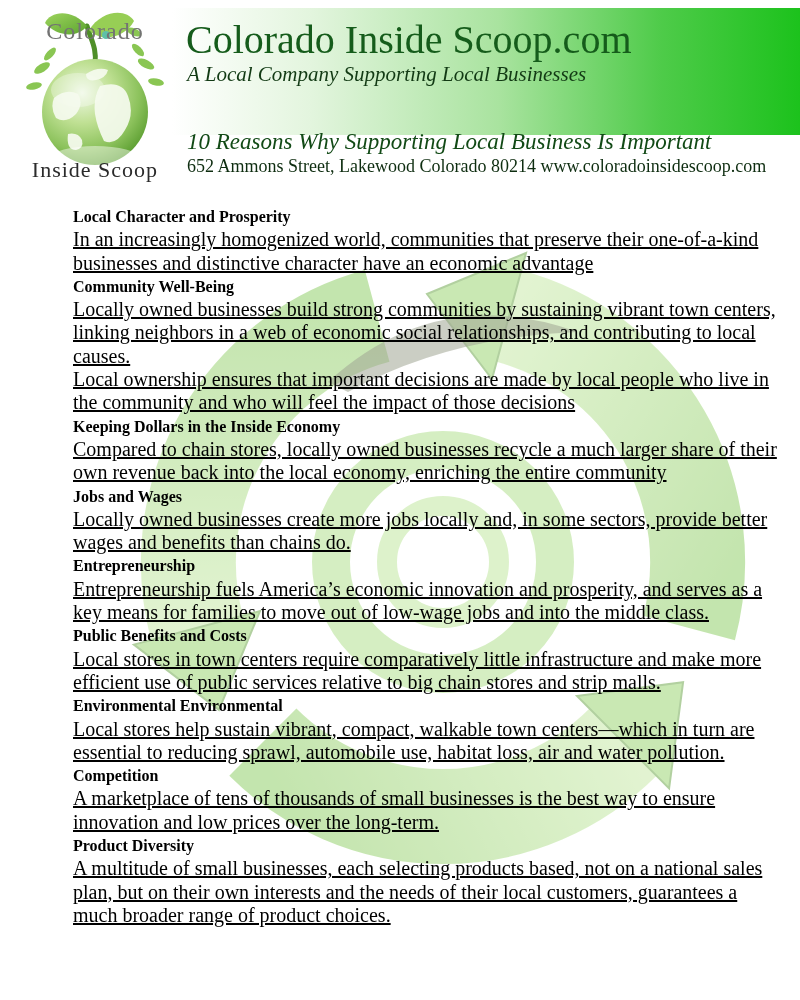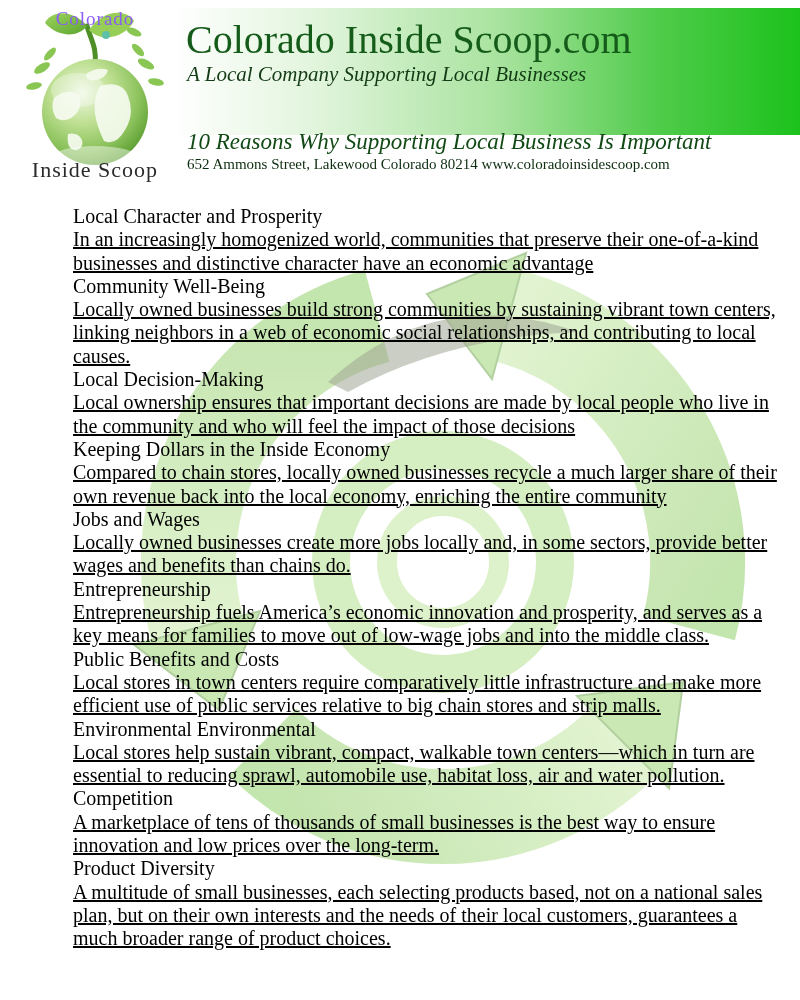--- a/index.html
+++ b/index.html
@@ -19,45 +19,45 @@
   }
   .banner-subtitle{
     position:absolute;left:15px;top:56px;font-size:21px;line-height:1;
     color:#123a14;white-space:nowrap;font-style:italic;
   }
   .banner-tagline{
     position:absolute;left:15px;top:122px;font-size:23px;line-height:1;
     color:#124a16;white-space:nowrap;font-style:italic;
   }
   .banner-address{
-    position:absolute;left:15px;top:149px;font-size:15px;line-height:1;
+    position:absolute;left:15px;top:149px;font-size:18px;line-height:1;
     color:#0e2d10;white-space:nowrap;
   }
 
   
   .logo{position:absolute;left:16px;top:2px;width:158px;height:188px;}
   .logo svg{position:absolute;left:0;top:0;}
   .logo-top-text{
-    position:absolute;left:0;top:6px;width:100%;text-align:center;
-    font-size:19px;letter-spacing:1px;color:#8b5cf6;
+    position:absolute;left:0;top:16px;width:100%;text-align:center;
+    font-size:24px;letter-spacing:1px;color:#737373;
   }
   .logo-bottom-text{
     position:absolute;left:0;top:155px;width:100%;text-align:center;
     font-size:22px;letter-spacing:1px;color:#2b2b2b;
   }
 
   
   .watermark{position:absolute;left:108px;top:242px;width:672px;height:642px;opacity:.48;}
 
   
   .content{
     position:absolute;left:73px;top:205px;width:706px;
     font-size:20px;line-height:23.3px;
   }
-  .content h3{margin:0;font-size:20px;line-height:23.3px;font-weight:normal;}
+  .content h3{margin:0;font-size:16px;line-height:23.3px;font-weight:bold;}
   .content p{margin:0;text-decoration:underline;}
 </style>
 </head>
 <body>
 
 <div class="page">
 
   <div class="logo">
     <svg width="158" height="188" viewBox="0 0 158 188">
       <defs>
@@ -137,21 +137,20 @@
       <h3>Local Character and Prosperity</h3>
       <p>In an increasingly homogenized world, communities that preserve their one-of-a-kind businesses and distinctive character have an economic advantage</p>
     </section>
 
     <section>
       <h3>Community Well-Being</h3>
       <p>Locally owned businesses build strong communities by sustaining vibrant town centers, linking neighbors in a web of economic social relationships, and contributing to local causes.</p>
     </section>
 
     <section>
-      <h3>Local Decision-Making</h3>
       <p>Local ownership ensures that important decisions are made by local people who live in the community and who will feel the impact of those decisions</p>
     </section>
 
     <section>
       <h3>Keeping Dollars in the Inside Economy</h3>
       <p>Compared to chain stores, locally owned businesses recycle a much larger share of their own revenue back into the local economy, enriching the entire community</p>
     </section>
 
     <section>
       <h3>Jobs and Wages</h3>

